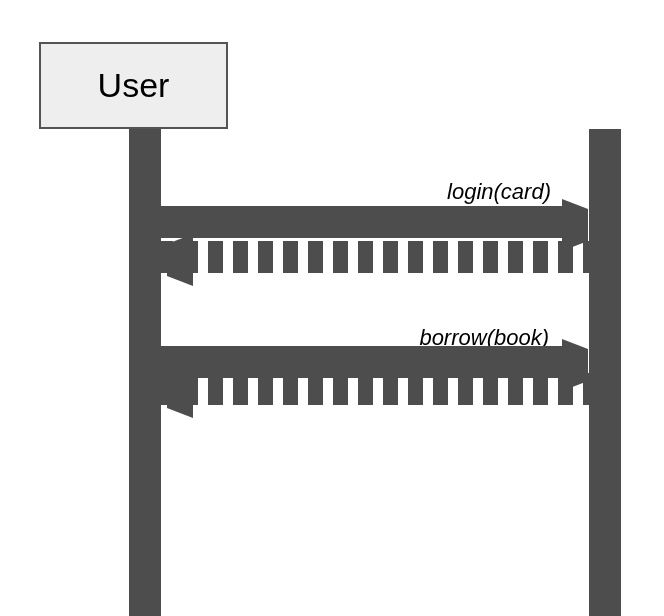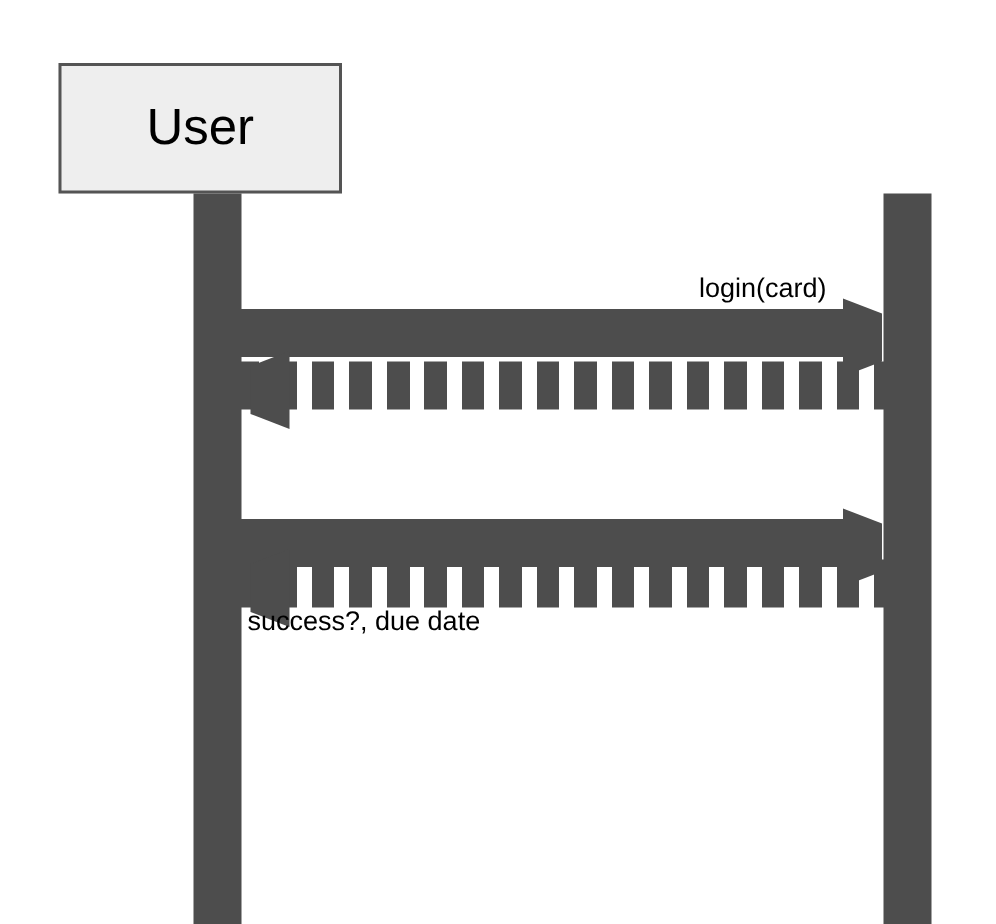--- a/index.html
+++ b/index.html
@@ -70,24 +70,25 @@
   }
   .arrowhead-left {
     position: absolute;
     width: 0; height: 0;
     border-top: 10px solid transparent;
     border-bottom: 10px solid transparent;
     border-right: 26px solid var(--line);
   }
   .msg-label {
     position: absolute;
-    font-size: 18px;
+    font-size: 22px;
     line-height: 24px;
     color: var(--label-text);
     white-space: nowrap;
+    font-style: italic;
   }
   .msg-label-right { text-align: right; }
 
   
   .m1-line  { left: 100px; top: 174px; width: 432px; }
   .m1-head  { left: 530px; top: 167px; }
   .m1-label { left: 235px; top: 132px; width: 300px; }
 
   
   .m2-line  { left: 126px; top: 209px; width: 434px; }
@@ -115,20 +116,20 @@
   <div class="lifeline lifeline-user"></div>
   <div class="lifeline lifeline-system"></div>
 
   <div class="msg-label msg-label-right m1-label">login(card)</div>
   <div class="msg-line-solid m1-line"></div>
   <div class="arrowhead-right m1-head"></div>
 
   <div class="msg-line-dashed m2-line"></div>
   <div class="arrowhead-left m2-head"></div>
 
+  <div class="msg-label msg-label-right m3-label">borrow(book)</div>
   <div class="msg-line-solid m3-line"></div>
   <div class="arrowhead-right m3-head"></div>
 
   <div class="msg-line-dashed m4-line"></div>
   <div class="arrowhead-left m4-head"></div>
-  <div class="msg-label m4-label">success?, due date</div>
 
 </div>
 
 </body></html>

